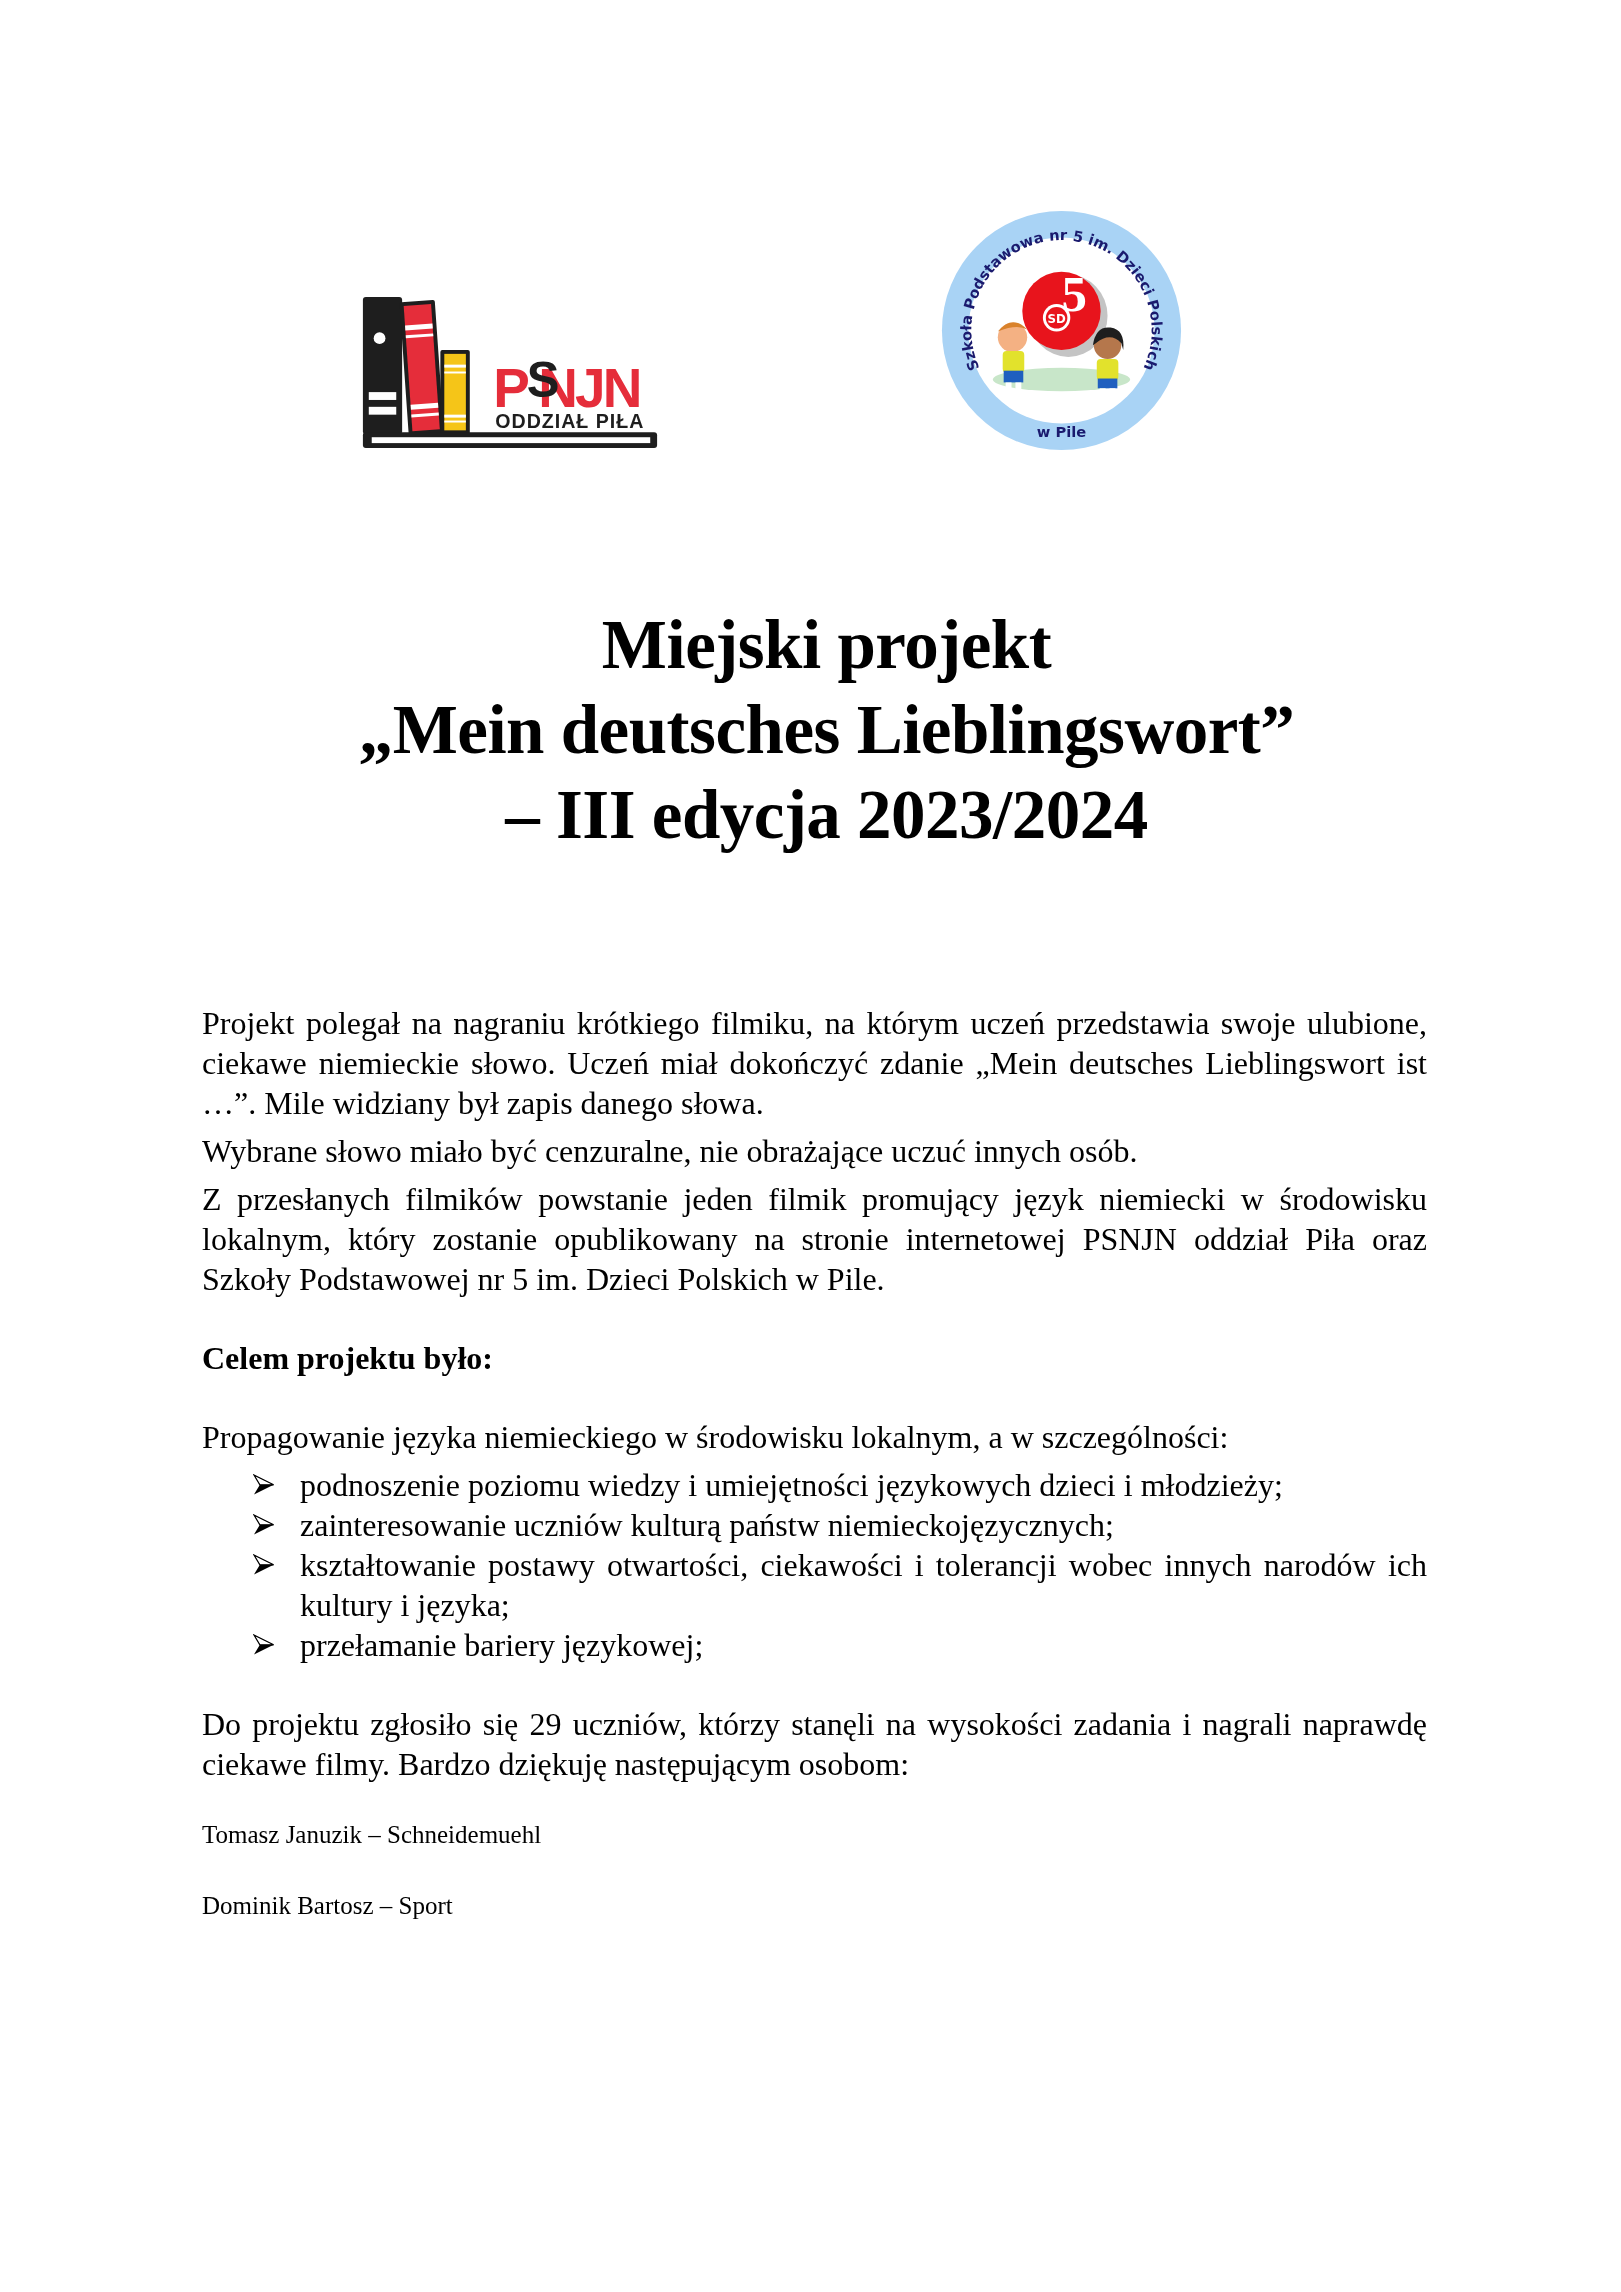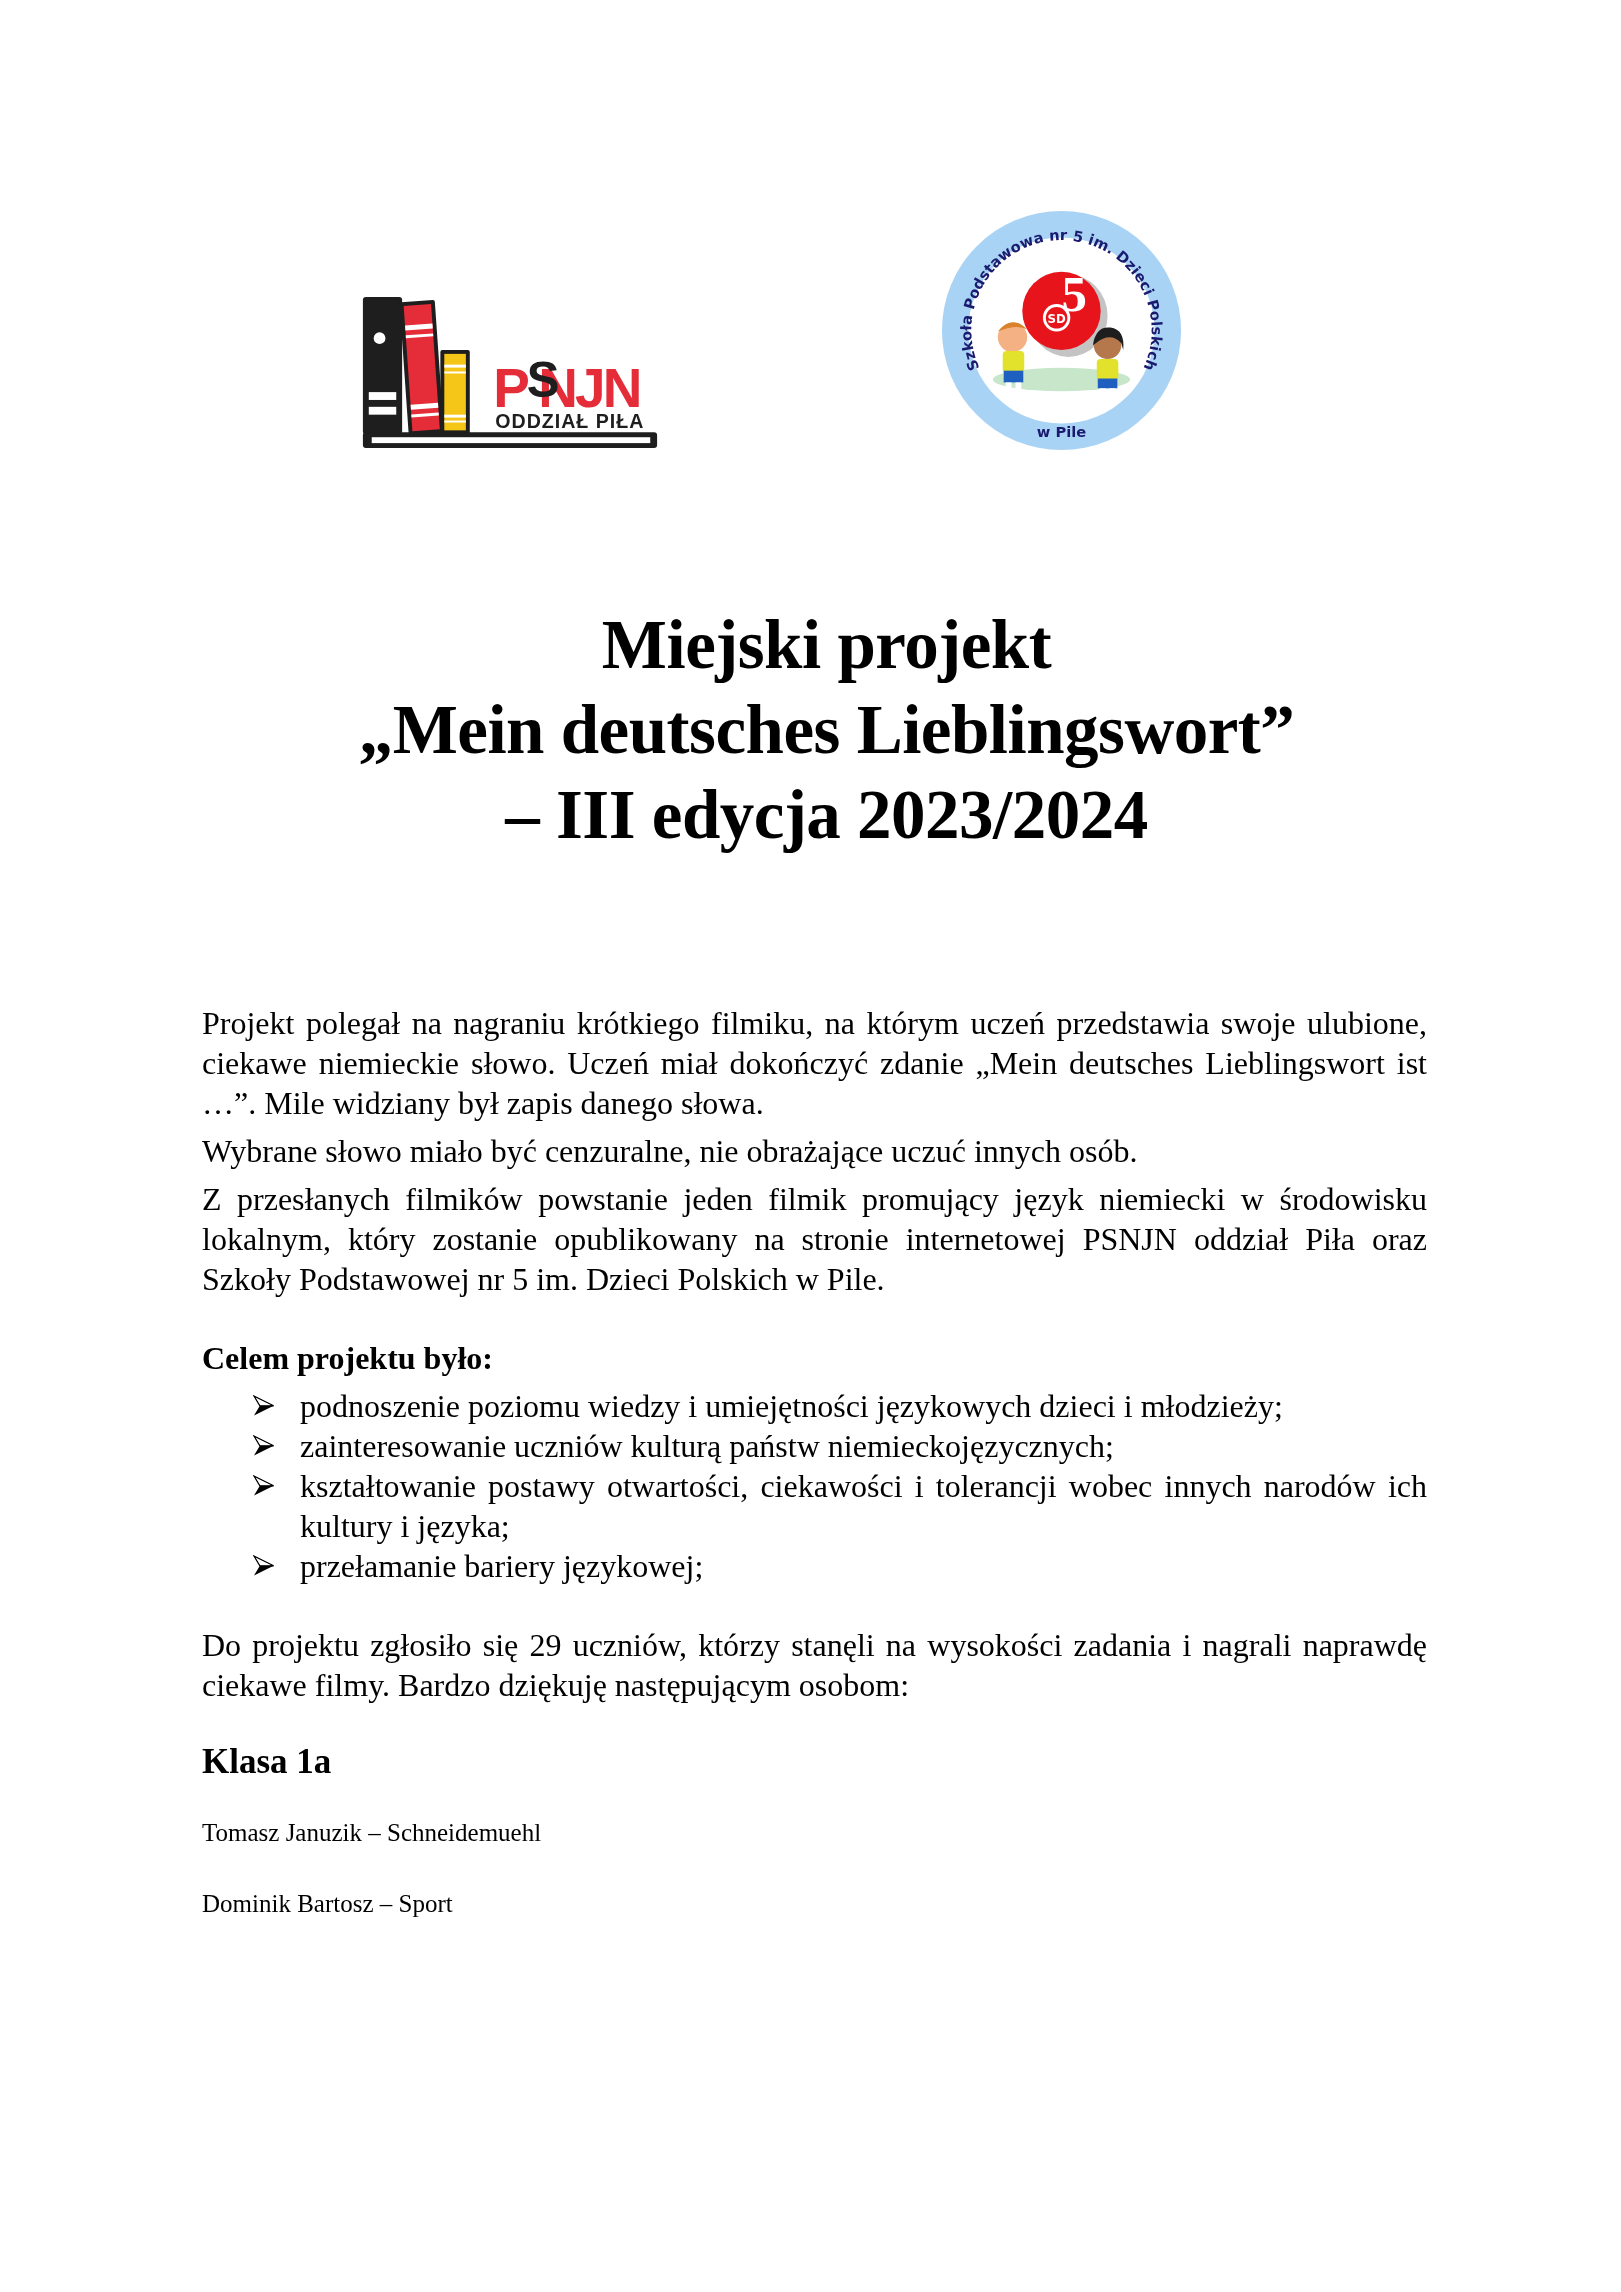--- a/index.html
+++ b/index.html
@@ -180,20 +180,21 @@
   <div>„Mein deutsches Lieblingswort”</div>
   <div>– III edycja 2023/2024</div>
 </div>
 
 <div class="content">
   <p>Projekt polegał na nagraniu krótkiego filmiku, na którym uczeń przedstawia swoje ulubione, ciekawe niemieckie słowo. Uczeń miał dokończyć zdanie „Mein deutsches Lieblingswort ist …”. Mile widziany był zapis danego słowa.</p>
   <p>Wybrane słowo miało być cenzuralne, nie obrażające uczuć innych osób.</p>
   <p>Z przesłanych filmików powstanie jeden filmik promujący język niemiecki w środowisku lokalnym, który zostanie opublikowany na stronie internetowej PSNJN oddział Piła oraz Szkoły Podstawowej nr 5 im. Dzieci Polskich w Pile.</p>
 
   <p class="heading-goals">Celem projektu było:</p>
+  <p class="intro-goals">Propagowanie języka niemieckiego w środowisku lokalnym, a w szczególności:</p>
 
   <ul class="goals">
     <li>
       <svg class="bullet" viewBox="0 0 22 22">
           <path d="M1 1 L21 11 L1 21 L7 11 Z" fill="#000"></path>
           <path d="M1 1 L21 11 L7 11 Z" fill="#fff" stroke="#000" stroke-width="1.2"></path>
         </svg>
       <span>podnoszenie poziomu wiedzy i umiejętności językowych dzieci i młodzieży;</span>
     </li>
     <li>
@@ -214,17 +215,16 @@
       <svg class="bullet" viewBox="0 0 22 22">
           <path d="M1 1 L21 11 L1 21 L7 11 Z" fill="#000"></path>
           <path d="M1 1 L21 11 L7 11 Z" fill="#fff" stroke="#000" stroke-width="1.2"></path>
         </svg>
       <span>przełamanie bariery językowej;</span>
     </li>
   </ul>
 
   <p class="participants">Do projektu zgłosiło się 29 uczniów, którzy stanęli na wysokości zadania i nagrali naprawdę ciekawe filmy. Bardzo dziękuję następującym osobom:</p>
 
-  <p class="class-heading">Klasa 1a</p>
   <p class="student">Tomasz Januzik – Schneidemuehl</p>
   <p class="student">Dominik Bartosz – Sport</p>
 </div>
 
 
 </body></html>

